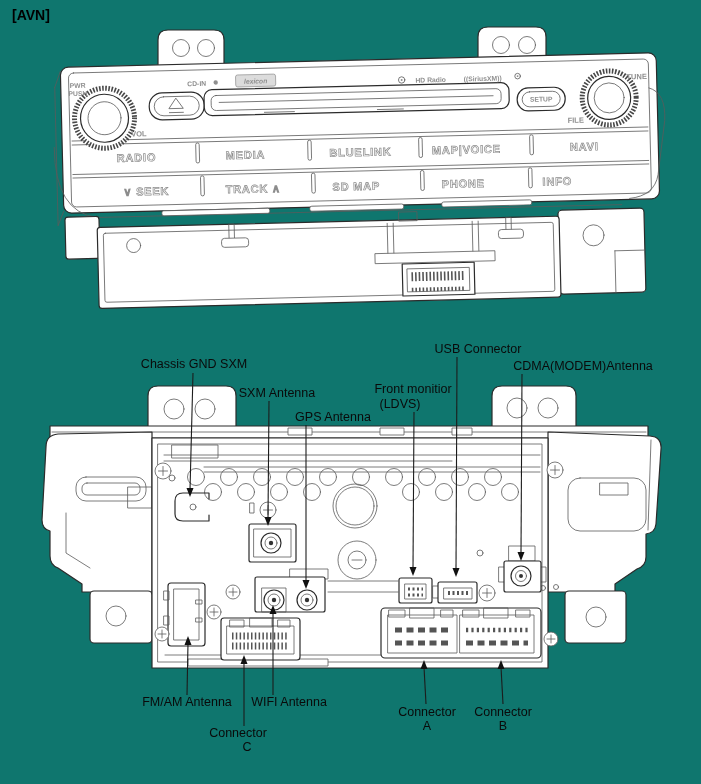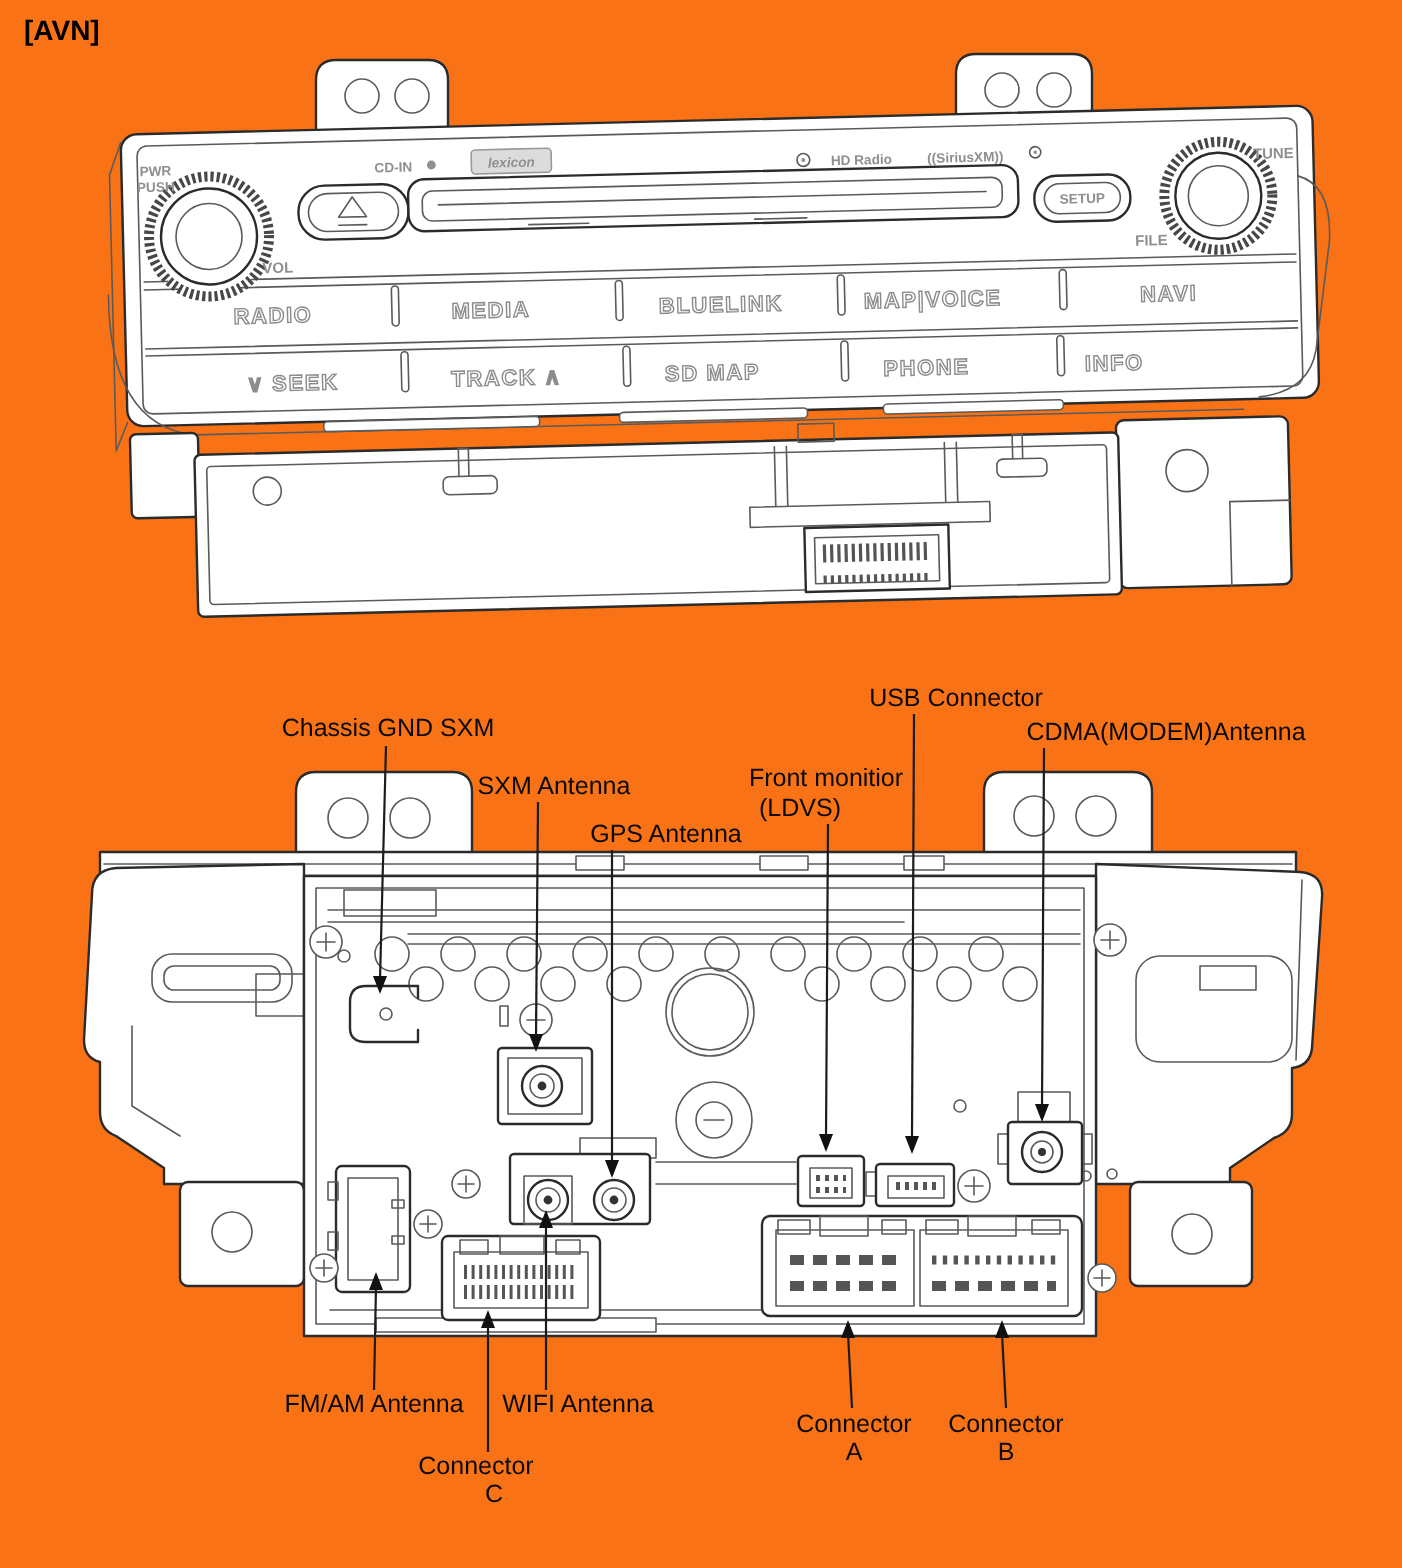--- a/index.html
+++ b/index.html
@@ -1,16 +1,16 @@
 <!DOCTYPE html>
 <html><head>
 <meta charset="utf-8">
 <style>
   html,body{margin:0;padding:0;background:#ffffff;}
-  .canvas{position:relative;width:701px;height:784px;background:#f97316;font-family:"Liberation Sans",sans-serif;}
+  .canvas{position:relative;width:701px;height:784px;background:#0f766e;font-family:"Liberation Sans",sans-serif;}
   svg{display:block;}
   .ln{fill:none;stroke:#2b2b2b;stroke-width:1.2;stroke-linejoin:round;stroke-linecap:round;}
   .lnf{fill:#ffffff;stroke:#2b2b2b;stroke-width:1.2;stroke-linejoin:round;}
   .thin{fill:none;stroke:#5a5a5a;stroke-width:0.8;stroke-linejoin:round;stroke-linecap:round;}
   .thinf{fill:#ffffff;stroke:#5a5a5a;stroke-width:0.8;stroke-linejoin:round;}
   .lbl{font-size:12.5px;fill:#0a0a0a;text-anchor:middle;font-family:"Liberation Sans",sans-serif;}
   .tag{font-size:14px;font-weight:bold;fill:#000;font-family:"Liberation Sans",sans-serif;}
   .ol{font-size:11px;font-weight:bold;letter-spacing:0.8px;fill:#fdfdfd;stroke:#8c8c8c;stroke-width:0.7;text-anchor:middle;font-family:"Liberation Sans",sans-serif;}
   .sm{font-size:7.5px;font-weight:bold;fill:#8f8f8f;text-anchor:middle;font-family:"Liberation Sans",sans-serif;}
   .xs{font-size:6.8px;font-weight:bold;fill:#8f8f8f;text-anchor:middle;font-family:"Liberation Sans",sans-serif;}

